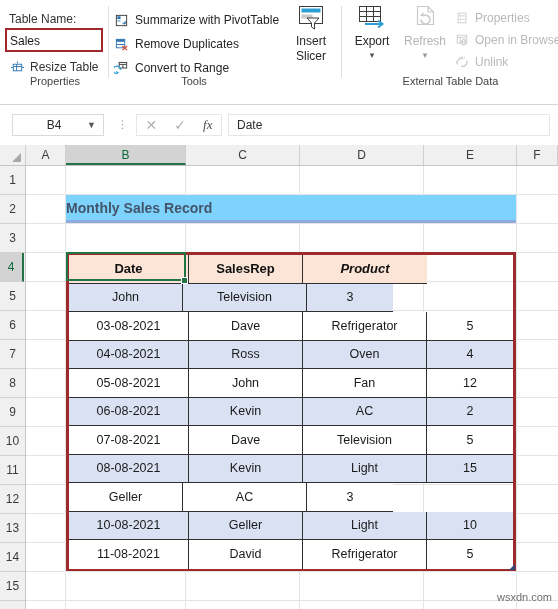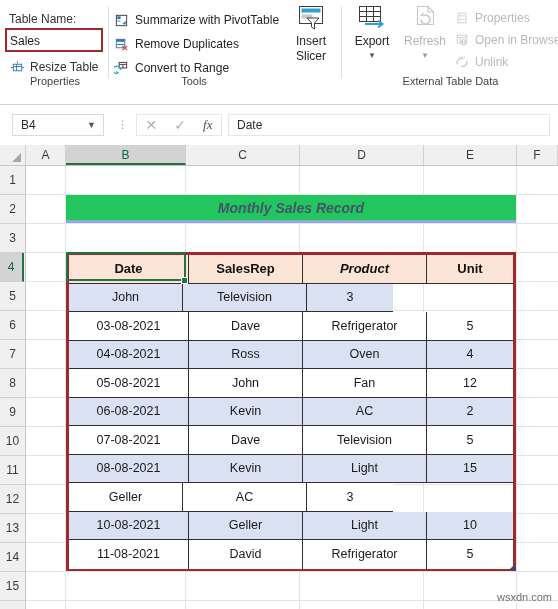--- a/index.html
+++ b/index.html
@@ -75,21 +75,21 @@
   .ext-item .rtxt{font-size:12px;color:#b9b9b9;white-space:nowrap;}
 
   
   .fbar{
     position:absolute;left:0;top:105px;width:558px;height:40px;
     background:#ffffff;box-sizing:border-box;
   }
   .namebox{
     position:absolute;left:12px;top:9px;width:92px;height:22px;
     border:1px solid #d9d9d9;background:#fff;box-sizing:border-box;
-    display:flex;align-items:center;
+    display:flex;align-items:center;text-align:center;
   }
   .namebox .nb-txt{font-size:12px;color:#2b2b2b;padding-left:8px;flex:1;}
   .namebox .nb-chev{font-size:9px;color:#555;padding-right:7px;}
   .fb-dots{
     position:absolute;left:117px;top:13px;font-size:11px;color:#9a9a9a;
     line-height:13px;letter-spacing:0;
   }
   .fb-btns{
     position:absolute;left:136px;top:9px;width:86px;height:22px;
     border:1px solid #e6e6e6;background:#fff;box-sizing:border-box;
@@ -140,24 +140,24 @@
   }
   .rh-cell.sel{background:#d3d3d3;color:#0b6a3a;border-right:2px solid #217346;width:24px;}
 
   .cells{position:absolute;left:26px;top:21px;width:532px;height:443px;}
   .gl-v{position:absolute;top:0;width:1px;height:443px;background:#e4e4e4;}
   .gl-h{position:absolute;left:0;width:532px;height:1px;background:#e4e4e4;}
 
   
   .title-banner{
     position:absolute;
-    background:#22c55e;
+    background:#7dd3fc;
     border-bottom:3px solid #8faadc;
     box-sizing:border-box;
-    display:flex;align-items:center;justify-content:center;font-style:italic;
+    display:flex;align-items:center;justify-content:flex-start;
   }
   .title-banner span{
     font-size:14px;font-weight:bold;color:#44546a;
   }
 
   
   .xtable{
     position:absolute;
     border:3px solid #9e2a2b;
     box-sizing:border-box;
@@ -443,21 +443,20 @@
     <div class="title-banner" style="left:40px;top:29px;width:450px;height:28px;">
       <span>Monthly Sales Record</span>
     </div>
 
     <div class="xtable" id="xtable" style="left:40px;top:86px;width:450px;height:319px;">
 
     <div class="xt-row xt-head" style="height: 28.5px;">
           <div class="xt-cell" style="width: 120px;">Date</div>
           <div class="xt-cell" style="width: 114px;">SalesRep</div>
           <div class="xt-cell" style="width: 124px; font-style: italic;">Product</div>
-          <div class="xt-cell" style="width: 86px;">Unit</div>
         </div>
         <div class="xt-row odd" style="height: 28.5px;">
           <div class="xt-cell" style="width: 114px;">John</div>
           <div class="xt-cell" style="width: 124px;">Television</div>
           <div class="xt-cell" style="width: 86px;">3</div>
         </div>
         <div class="xt-row even" style="height: 28.5px;">
           <div class="xt-cell" style="width: 120px;">03-08-2021</div>
           <div class="xt-cell" style="width: 114px;">Dave</div>
           <div class="xt-cell" style="width: 124px;">Refrigerator</div>

